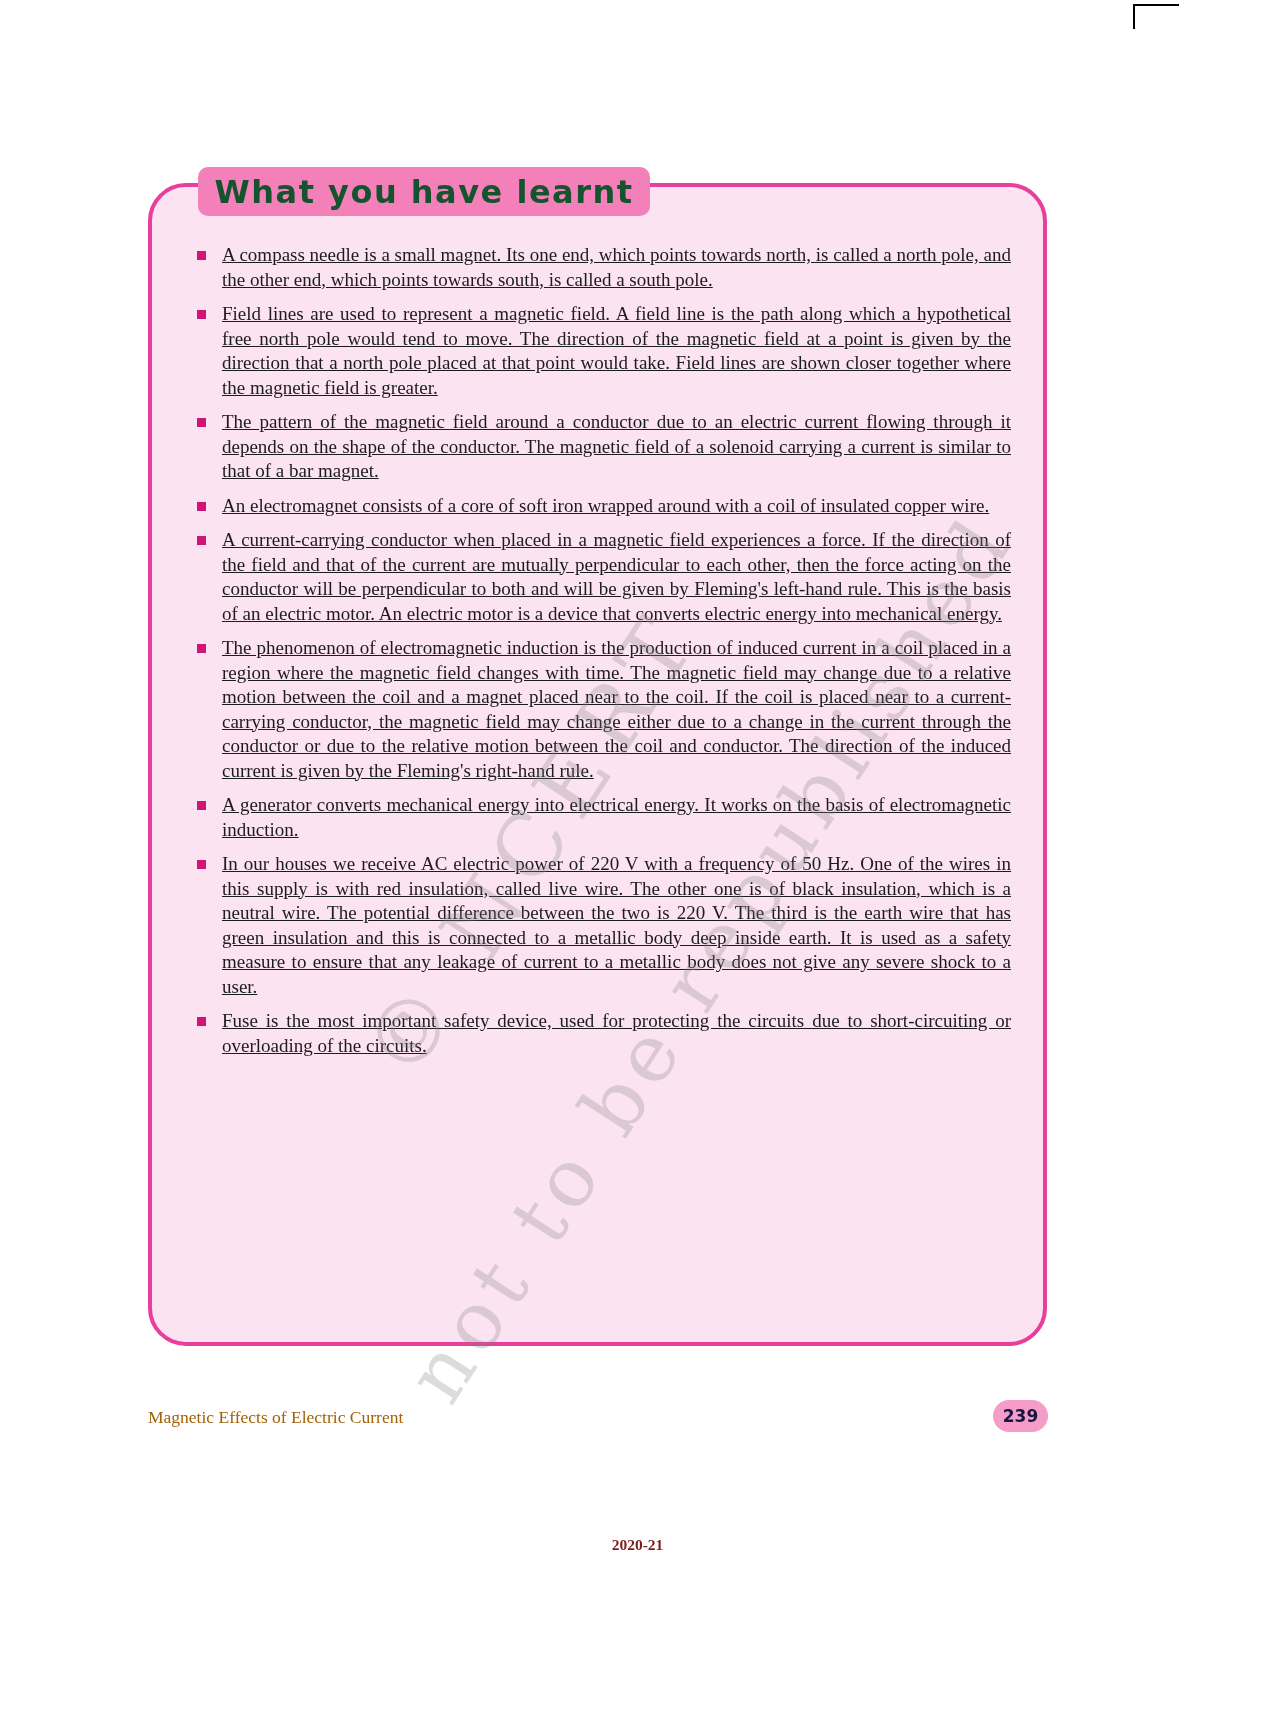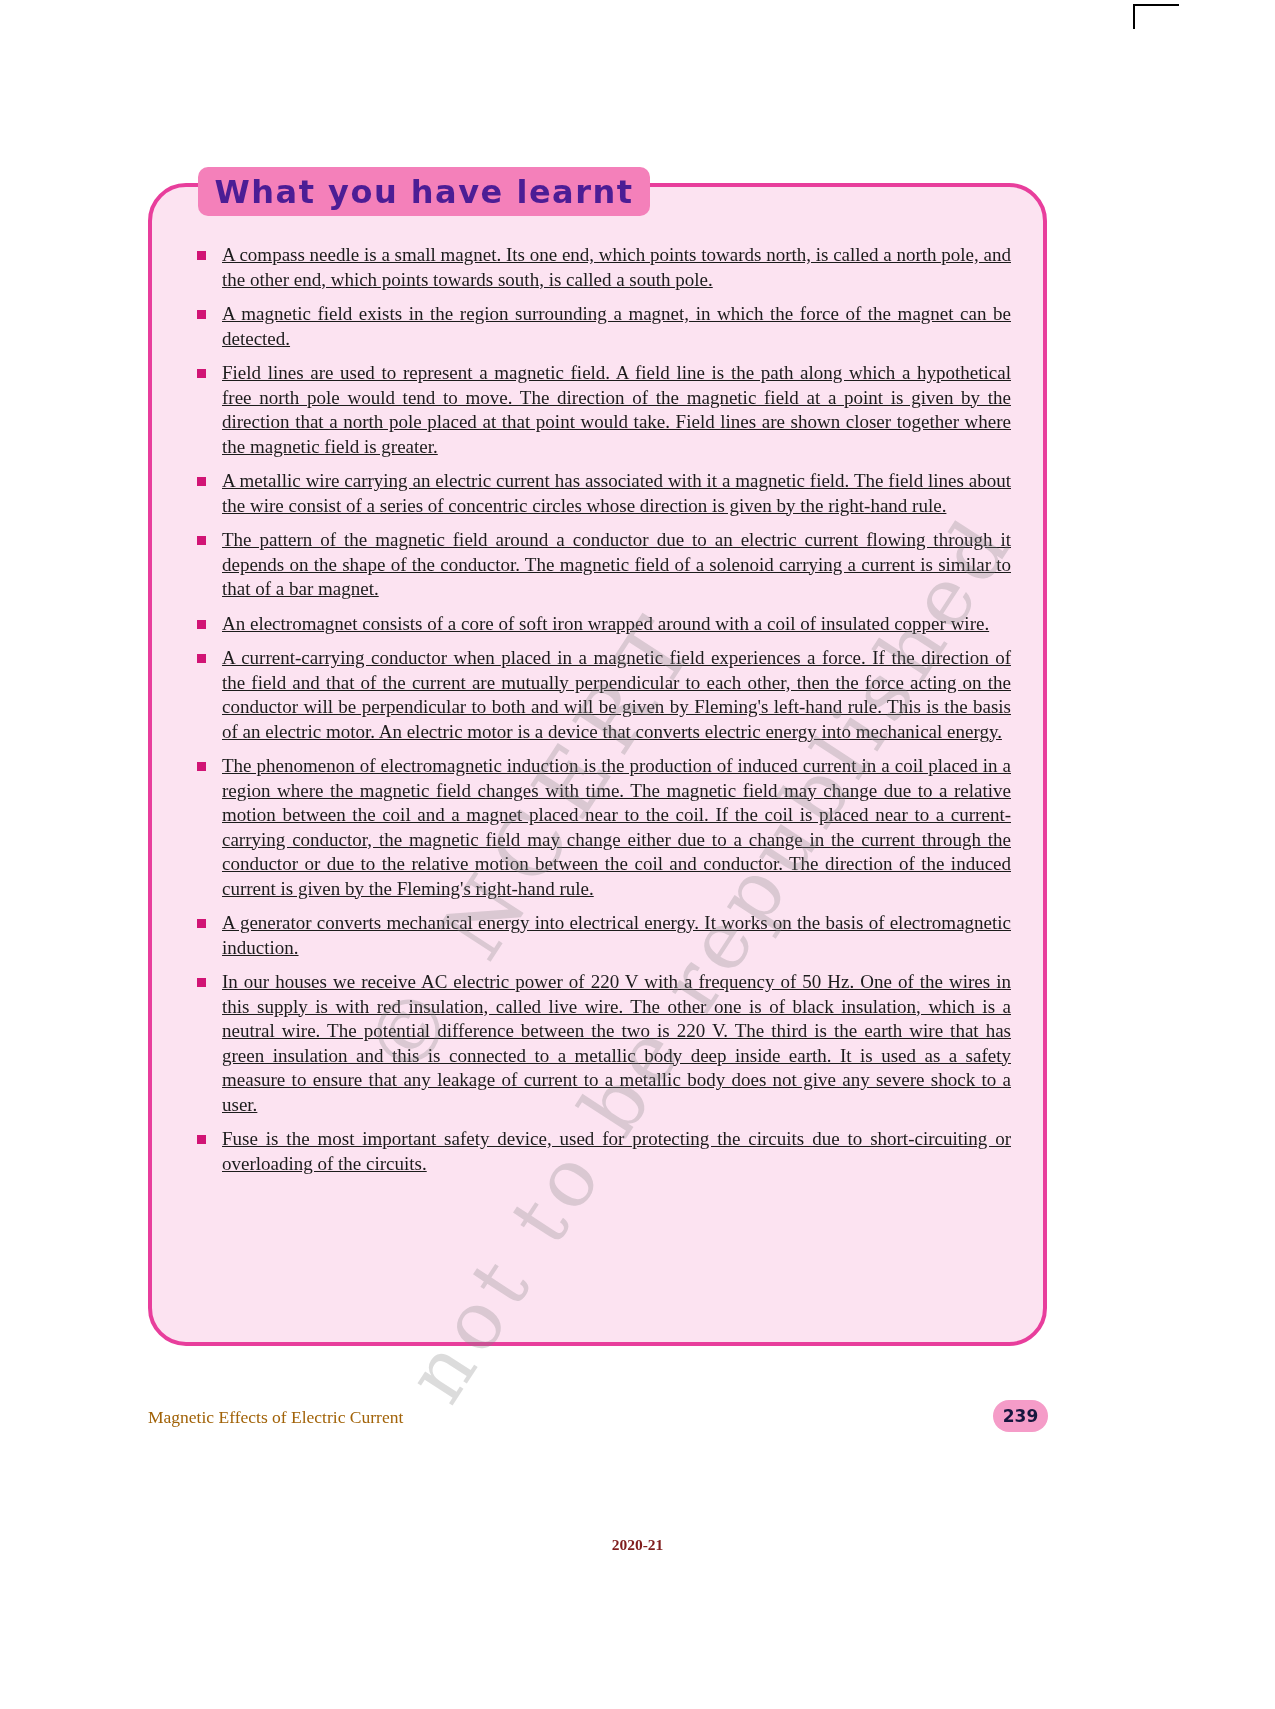--- a/index.html
+++ b/index.html
@@ -26,21 +26,21 @@
     border-radius:38px;
   }
   .title-banner{
     position:absolute;left:46px;top:-20px;width:452px;height:49px;
     background:var(--banner-bg);
     border-radius:10px;
     display:flex;align-items:center;justify-content:center;
   }
   .title-banner .title-text{
     font-family:"DejaVu Sans", sans-serif;font-weight:bold;
-    color:#4c1d95;font-size:32px;letter-spacing:1.5px;white-space:nowrap;
+    color:#14532d;font-size:32px;letter-spacing:1.5px;white-space:nowrap;
   }
   ul.bullet-list{
     list-style:none;margin:0;padding:56px 32px 30px 45px;text-decoration:underline;
   }
   ul.bullet-list li{
     display:flex;gap:16px;margin-bottom:10px;
   }
   ul.bullet-list li:last-child{margin-bottom:0;}
   .bullet-marker{
     flex:0 0 9px;width:9px;height:9px;background:var(--bullet);margin-top:8px;
@@ -87,34 +87,26 @@
   <div class="title-banner">
     <span class="title-text">What you have learnt</span>
   </div>
   <ul class="bullet-list">
 
       <li>
         <span class="bullet-marker"></span>
         <span class="bullet-text">A compass needle is a small magnet. Its one end, which points towards north, is called a north pole, and the other end, which points towards south, is called a south pole.</span>
       </li>
 
-      <li>
-        <span class="bullet-marker"></span>
-        <span class="bullet-text">A magnetic field exists in the region surrounding a magnet, in which the force of the magnet can be detected.</span>
-      </li>
 
       <li>
         <span class="bullet-marker"></span>
         <span class="bullet-text">Field lines are used to represent a magnetic field. A field line is the path along which a hypothetical free north pole would tend to move. The direction of the magnetic field at a point is given by the direction that a north pole placed at that point would take. Field lines are shown closer together where the magnetic field is greater.</span>
       </li>
 
-      <li>
-        <span class="bullet-marker"></span>
-        <span class="bullet-text">A metallic wire carrying an electric current has associated with it a magnetic field. The field lines about the wire consist of a series of concentric circles whose direction is given by the right-hand rule.</span>
-      </li>
 
       <li>
         <span class="bullet-marker"></span>
         <span class="bullet-text">The pattern of the magnetic field around a conductor due to an electric current flowing through it depends on the shape of the conductor. The magnetic field of a solenoid carrying a current is similar to that of a bar magnet.</span>
       </li>
 
       <li>
         <span class="bullet-marker"></span>
         <span class="bullet-text">An electromagnet consists of a core of soft iron wrapped around with a coil of insulated copper wire.</span>
       </li>

